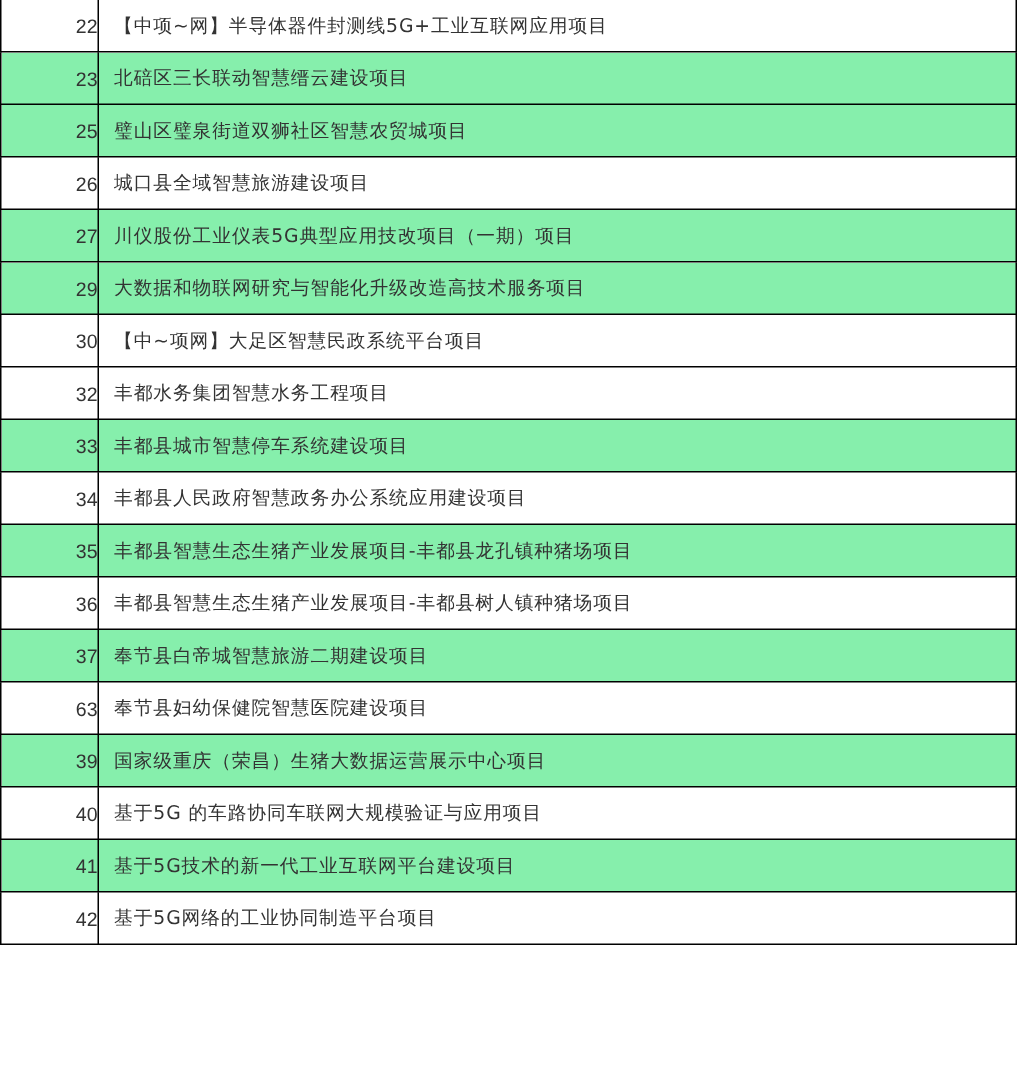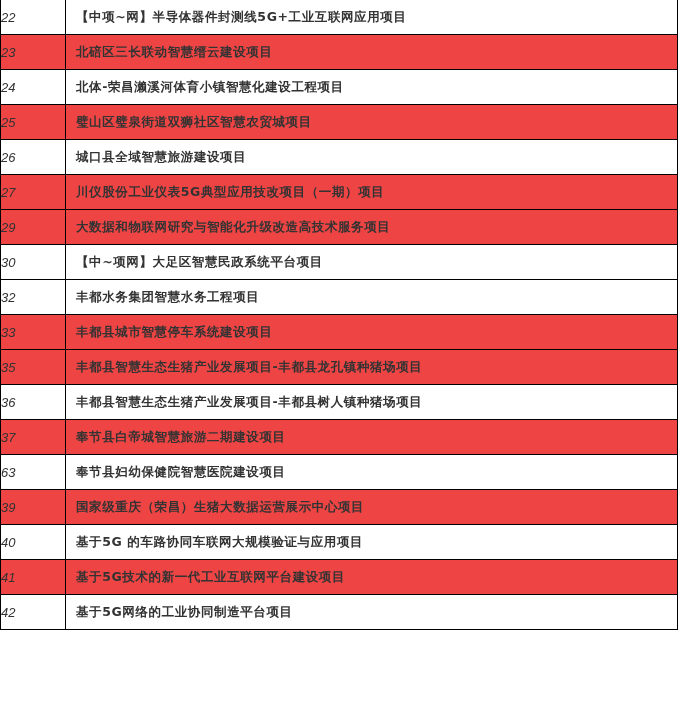--- a/index.html
+++ b/index.html
@@ -31,55 +31,49 @@
       border: 1px solid #000000;
       height: 34px;
       padding: 0;
       color: #333333;
       font-size: 12.5px;
       vertical-align: middle;
       white-space: nowrap;
       overflow: hidden;
     }
     tr.shaded td {
-      background: #ef4444;
+      background: #86efac;
     }
     td.num {
-      text-align: left;
+      text-align: right;
       font-family: "Liberation Sans", "DejaVu Sans", sans-serif;
       font-size: 13px;
-      font-style: italic;
     }
     td.name {
       padding-left: 10px;
       letter-spacing: 0.6px;
-      font-weight: bold;
     }
   </style>
 </head>
 <body>
 
 <div class="table-wrap">
   <table>
     <colgroup>
       <col class="c-num">
       <col class="c-name">
     </colgroup>
     <tbody>
       <tr>
           <td class="num">22</td>
           <td class="name">【中项~网】半导体器件封测线5G+工业互联网应用项目</td>
         </tr>
       <tr class="shaded">
           <td class="num">23</td>
           <td class="name">北碚区三长联动智慧缙云建设项目</td>
-        </tr>
-      <tr>
-          <td class="num">24</td>
-          <td class="name">北体-荣昌濑溪河体育小镇智慧化建设工程项目</td>
         </tr>
       <tr class="shaded">
           <td class="num">25</td>
           <td class="name">璧山区璧泉街道双狮社区智慧农贸城项目</td>
         </tr>
       <tr>
           <td class="num">26</td>
           <td class="name">城口县全域智慧旅游建设项目</td>
         </tr>
       <tr class="shaded">
@@ -94,20 +88,24 @@
           <td class="num">30</td>
           <td class="name">【中~项网】大足区智慧民政系统平台项目</td>
         </tr>
       <tr>
           <td class="num">32</td>
           <td class="name">丰都水务集团智慧水务工程项目</td>
         </tr>
       <tr class="shaded">
           <td class="num">33</td>
           <td class="name">丰都县城市智慧停车系统建设项目</td>
+        </tr>
+      <tr>
+          <td class="num">34</td>
+          <td class="name">丰都县人民政府智慧政务办公系统应用建设项目</td>
         </tr>
       <tr class="shaded">
           <td class="num">35</td>
           <td class="name">丰都县智慧生态生猪产业发展项目-丰都县龙孔镇种猪场项目</td>
         </tr>
       <tr>
           <td class="num">36</td>
           <td class="name">丰都县智慧生态生猪产业发展项目-丰都县树人镇种猪场项目</td>
         </tr>
       <tr class="shaded">

